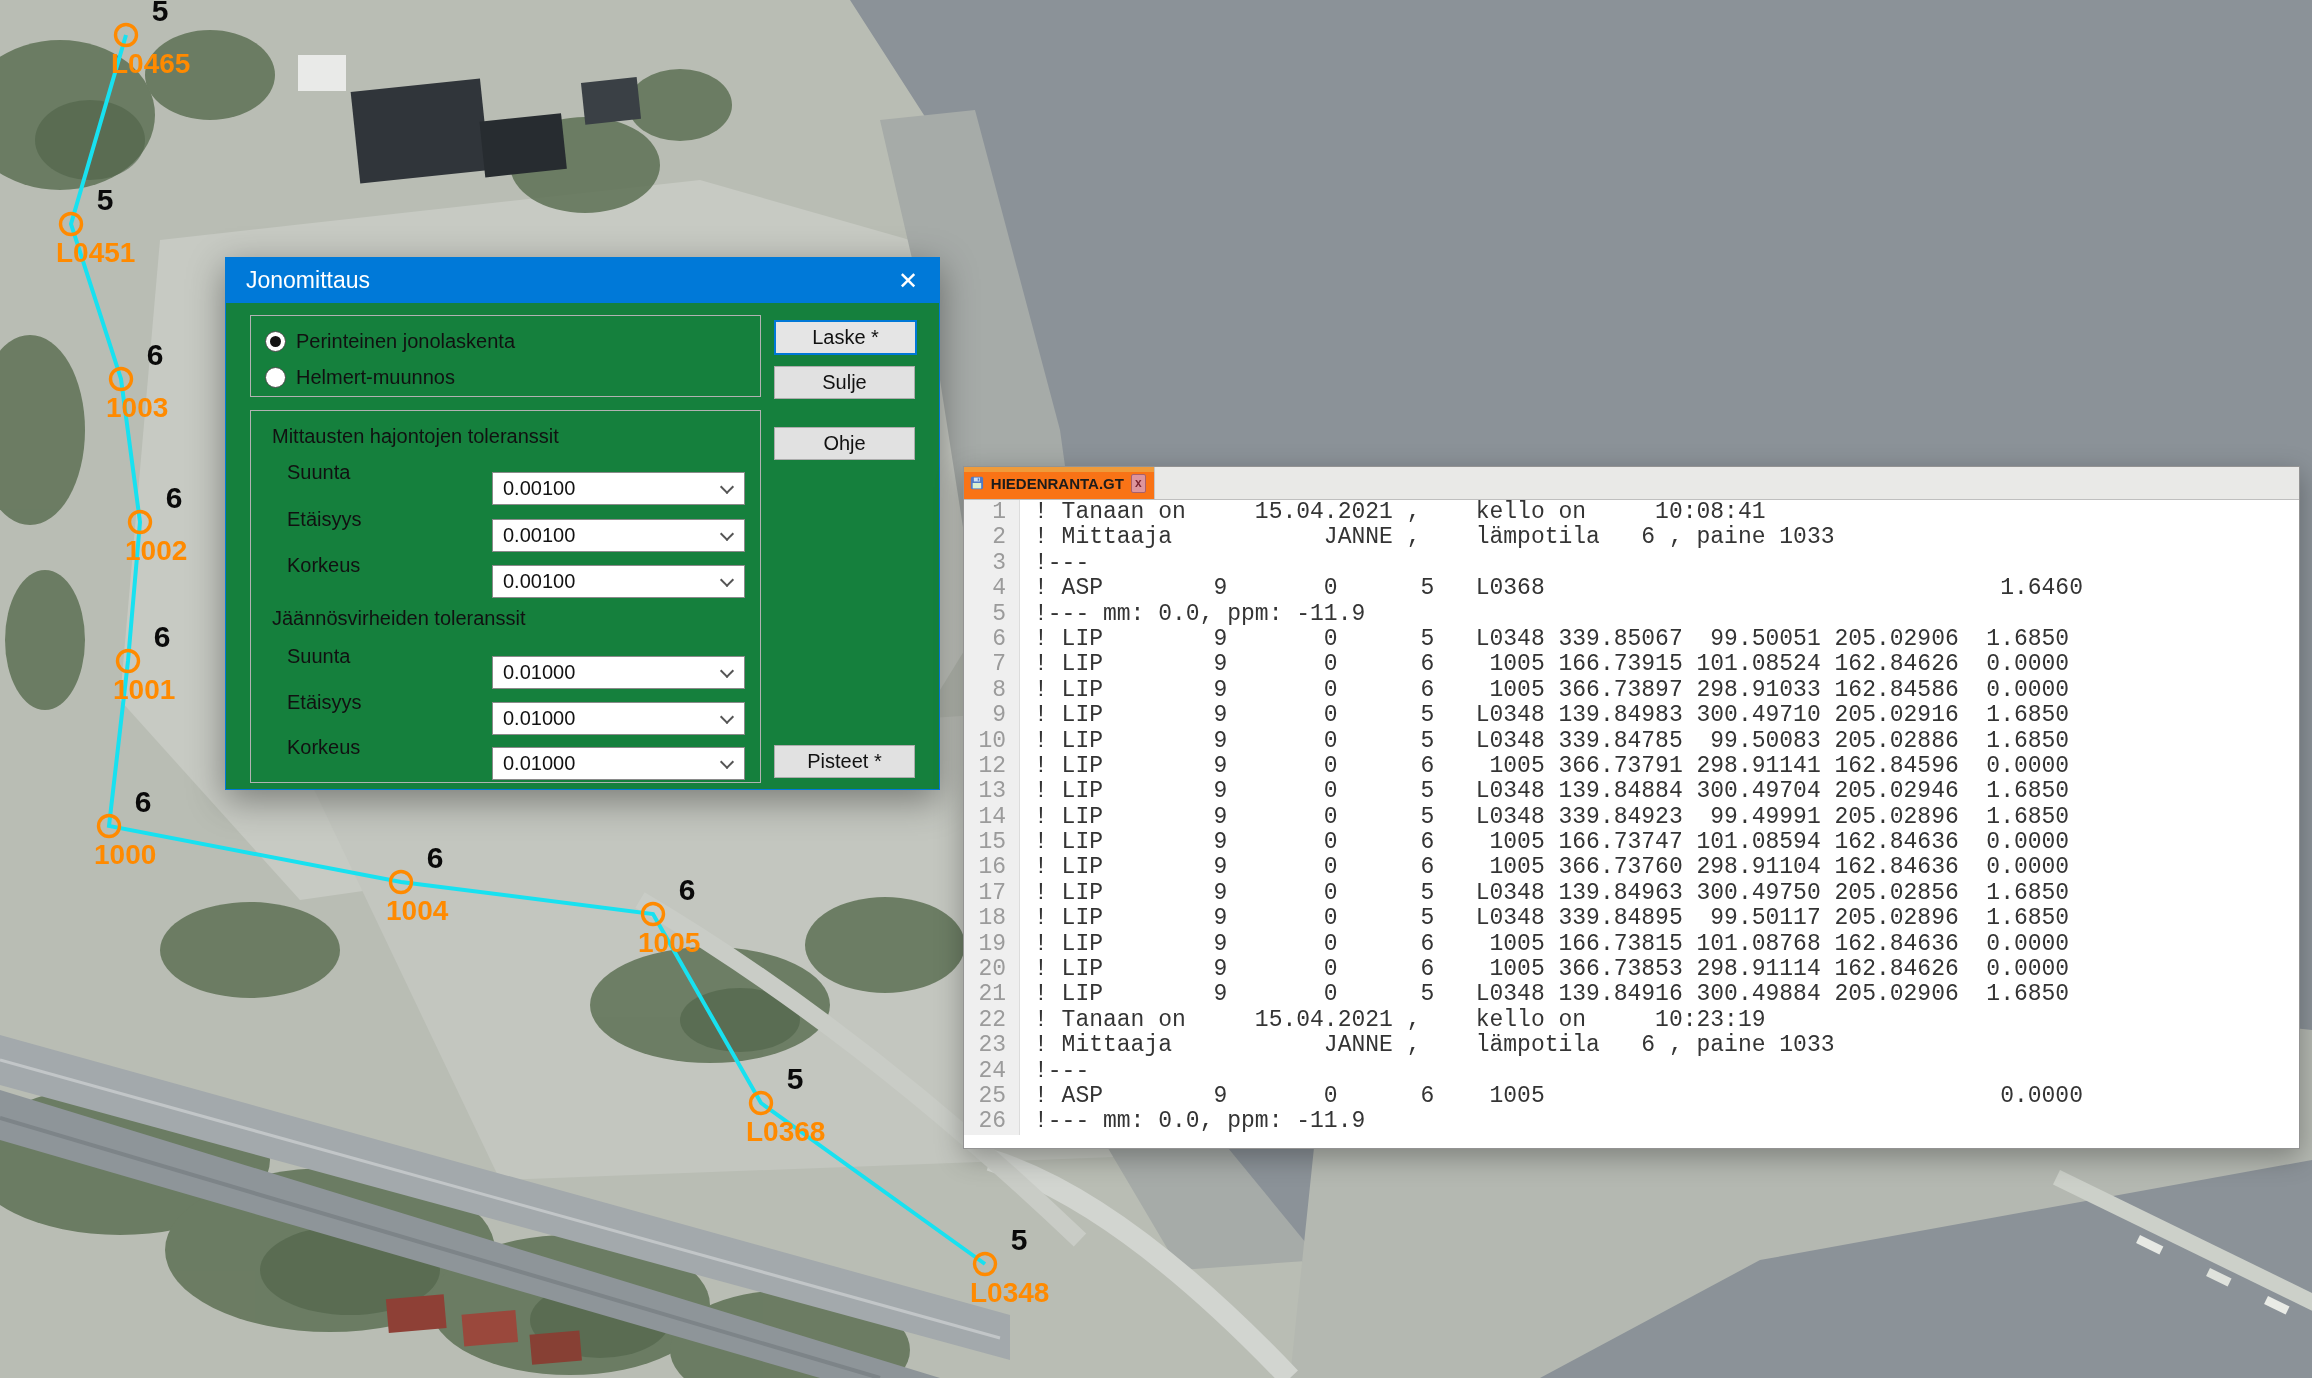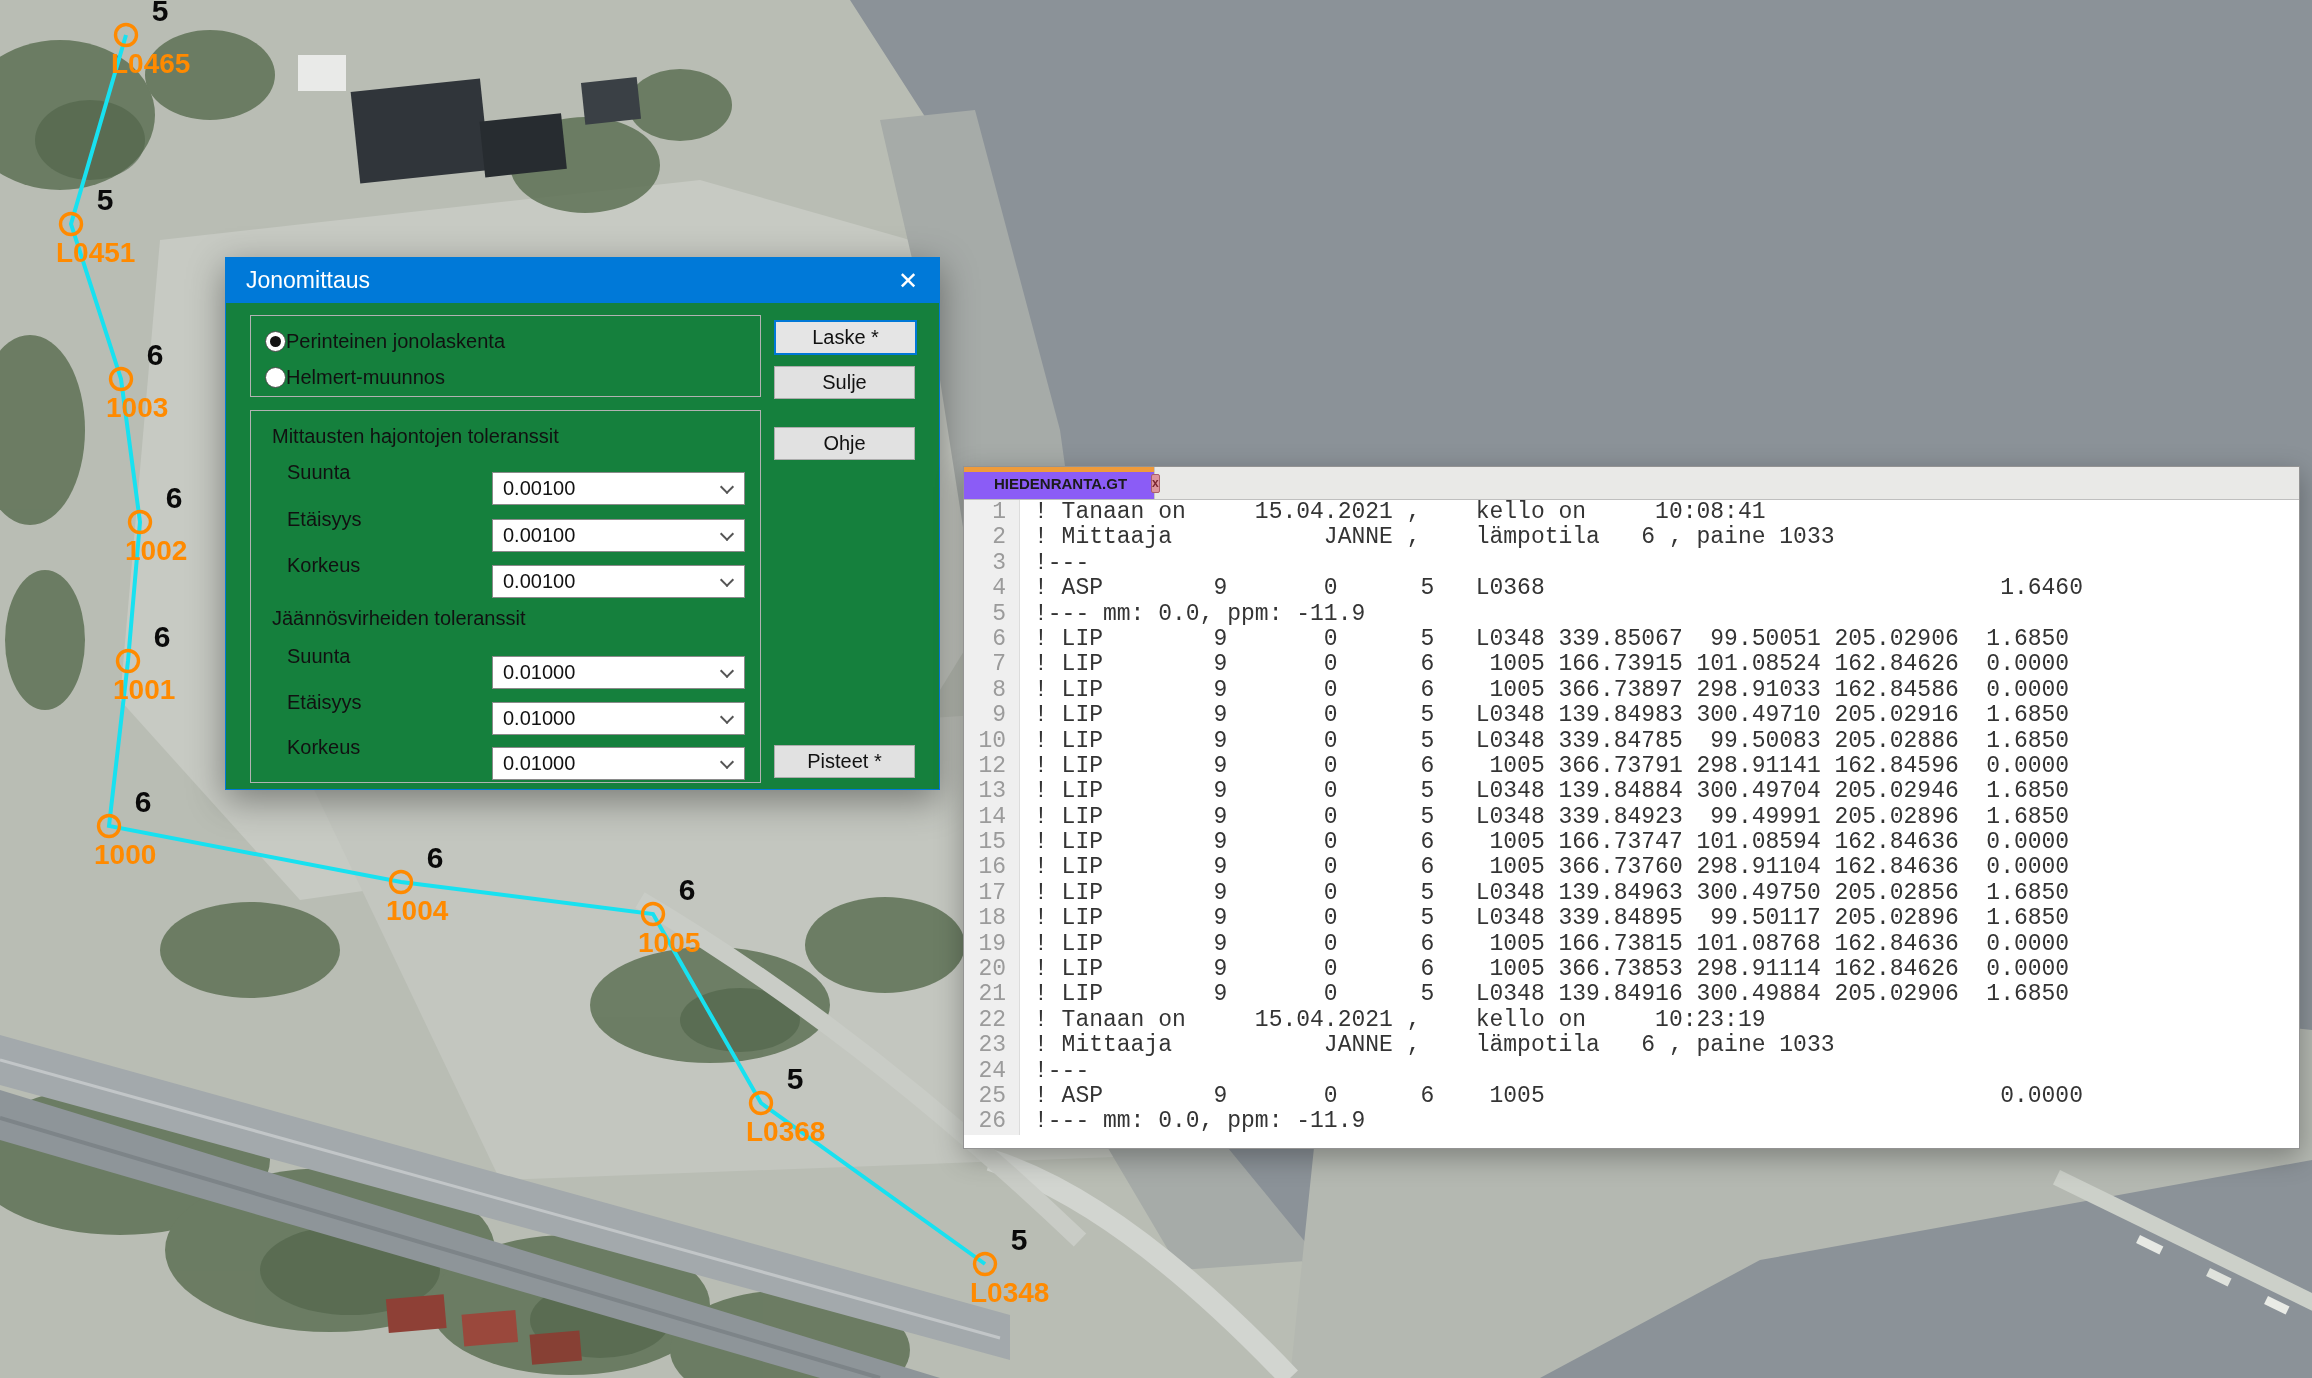--- a/index.html
+++ b/index.html
@@ -12,21 +12,21 @@
           background:#15803d;border:1px solid #0079d8;
           box-shadow:0 10px 34px rgba(0,0,0,.38);}
   .titlebar{position:absolute;left:0;top:0;right:0;height:45px;background:#0079d8;
             display:flex;align-items:center;}
   .titlebar .ttl{color:#fff;font-size:23px;padding-left:20px;}
   .titlebar .close-x{position:absolute;right:0;top:0;width:62px;height:45px;display:flex;
             align-items:center;justify-content:center;color:#fff;font-size:24px;cursor:default;}
   .groupbox{position:absolute;border:1px solid #b2b2b2;}
   .gb-radios{left:24px;top:57px;width:509px;height:80px;}
   .gb-tol{left:24px;top:152px;width:509px;height:371px;}
-  .radio-row{position:absolute;left:14px;display:flex;align-items:center;height:22px;}
+  .radio-row{position:absolute;left:14px;display:flex;align-items:center;gap:10px;height:22px;}
   .radio{width:19px;height:19px;border:1px solid #4a4a4a;border-radius:50%;background:#fff;
          position:relative;flex:0 0 19px;}
   .radio.sel::after{content:"";position:absolute;inset:4px;border-radius:50%;background:#141414;}
   .radio-label{font-size:20px;color:#111;}
   .group-title{position:absolute;left:21px;font-size:20px;color:#111;}
   .field-row{position:absolute;left:0;width:100%;height:31px;}
   .field-row .flabel{position:absolute;left:36px;top:5px;font-size:20px;color:#111;}
   .combo{position:absolute;left:241px;top:16px;width:251px;height:31px;background:#fff;
          border:1px solid #8a8a8a;text-decoration:underline;}
   .combo .cval{position:absolute;left:10px;top:4px;font-size:20px;color:#111;}
@@ -35,22 +35,22 @@
   .btn{position:absolute;left:548px;width:139px;height:31px;background:#e1e1e1;
        border:1px solid #acacac;font-size:20px;color:#111;display:flex;align-items:center;
        justify-content:center;cursor:default;}
   .btn.focused{border:2px solid #0078d7;background:#e5e5e5;}
 
   
   .editor{position:absolute;left:963px;top:466px;width:1335px;height:681px;background:#fff;
           border:1px solid #939393;box-shadow:0 8px 26px rgba(0,0,0,.30);}
   .tabbar{position:absolute;left:0;top:0;right:0;height:32px;background:#e9e9e7;
           border-bottom:1px solid #bfbfbf;display:flex;}
-  .tab{position:relative;width:176px;background:#8b5cf6;border-right:1px solid #c6c6c6;
-       display:flex;align-items:center;padding:0 8px 0 6px;gap:24px;}
+  .tab{position:relative;width:176px;background:#f97316;border-right:1px solid #c6c6c6;
+       display:flex;align-items:center;padding:0 8px 0 6px;gap:7px;}
   .tab::before{content:"";position:absolute;left:0;right:0;top:0;height:5px;background:#ef9b3b;}
   .tab-label{font-size:15px;font-weight:600;color:#1b1b1b;white-space:nowrap;}
   .tab-close{width:17px;height:17px;background:#dd959d;border:1px solid #a96069;border-radius:2px;
        color:#7c2631;font-size:12px;font-weight:bold;display:flex;align-items:center;
        justify-content:center;line-height:1;cursor:default;}
   .editor-body{position:absolute;left:0;top:33px;right:0;bottom:0;overflow:hidden;
        font-family:"Liberation Mono","DejaVu Sans Mono",monospace;font-size:23px;
        line-height:25.4px;color:#343434;}
   .code-line{display:flex;height:25.4px;}
   .code-line .ln{flex:0 0 56px;background:#efefef;border-right:1px solid #dcdcdc;

